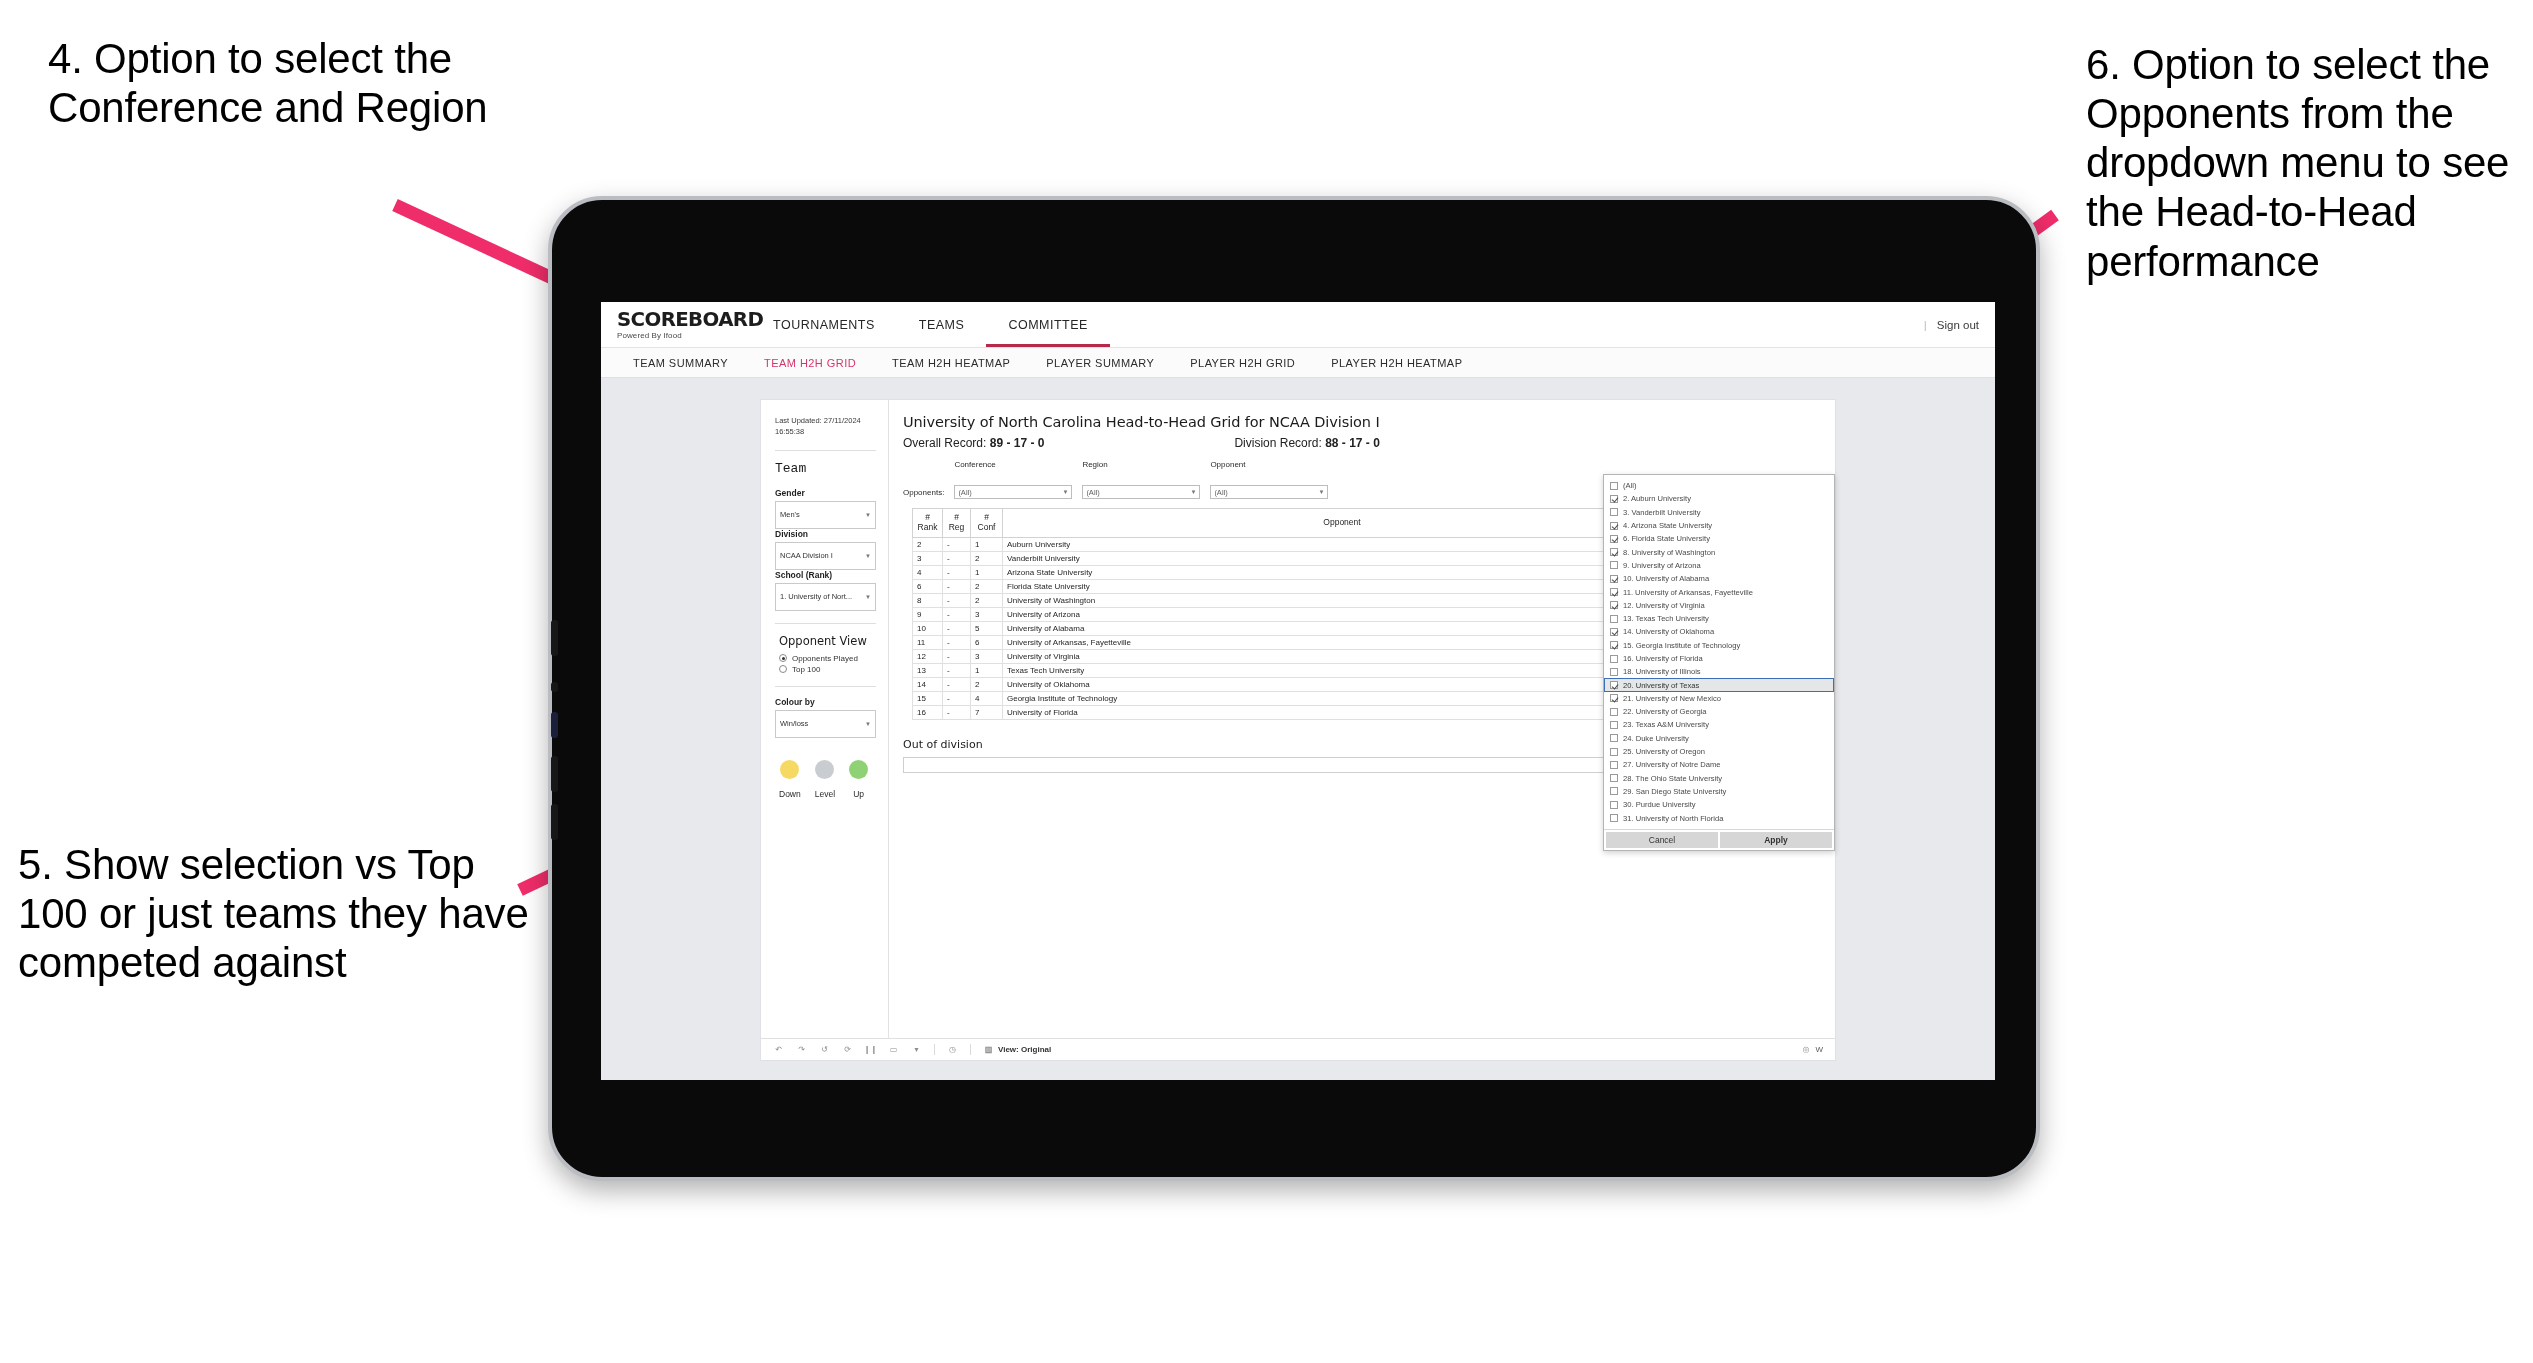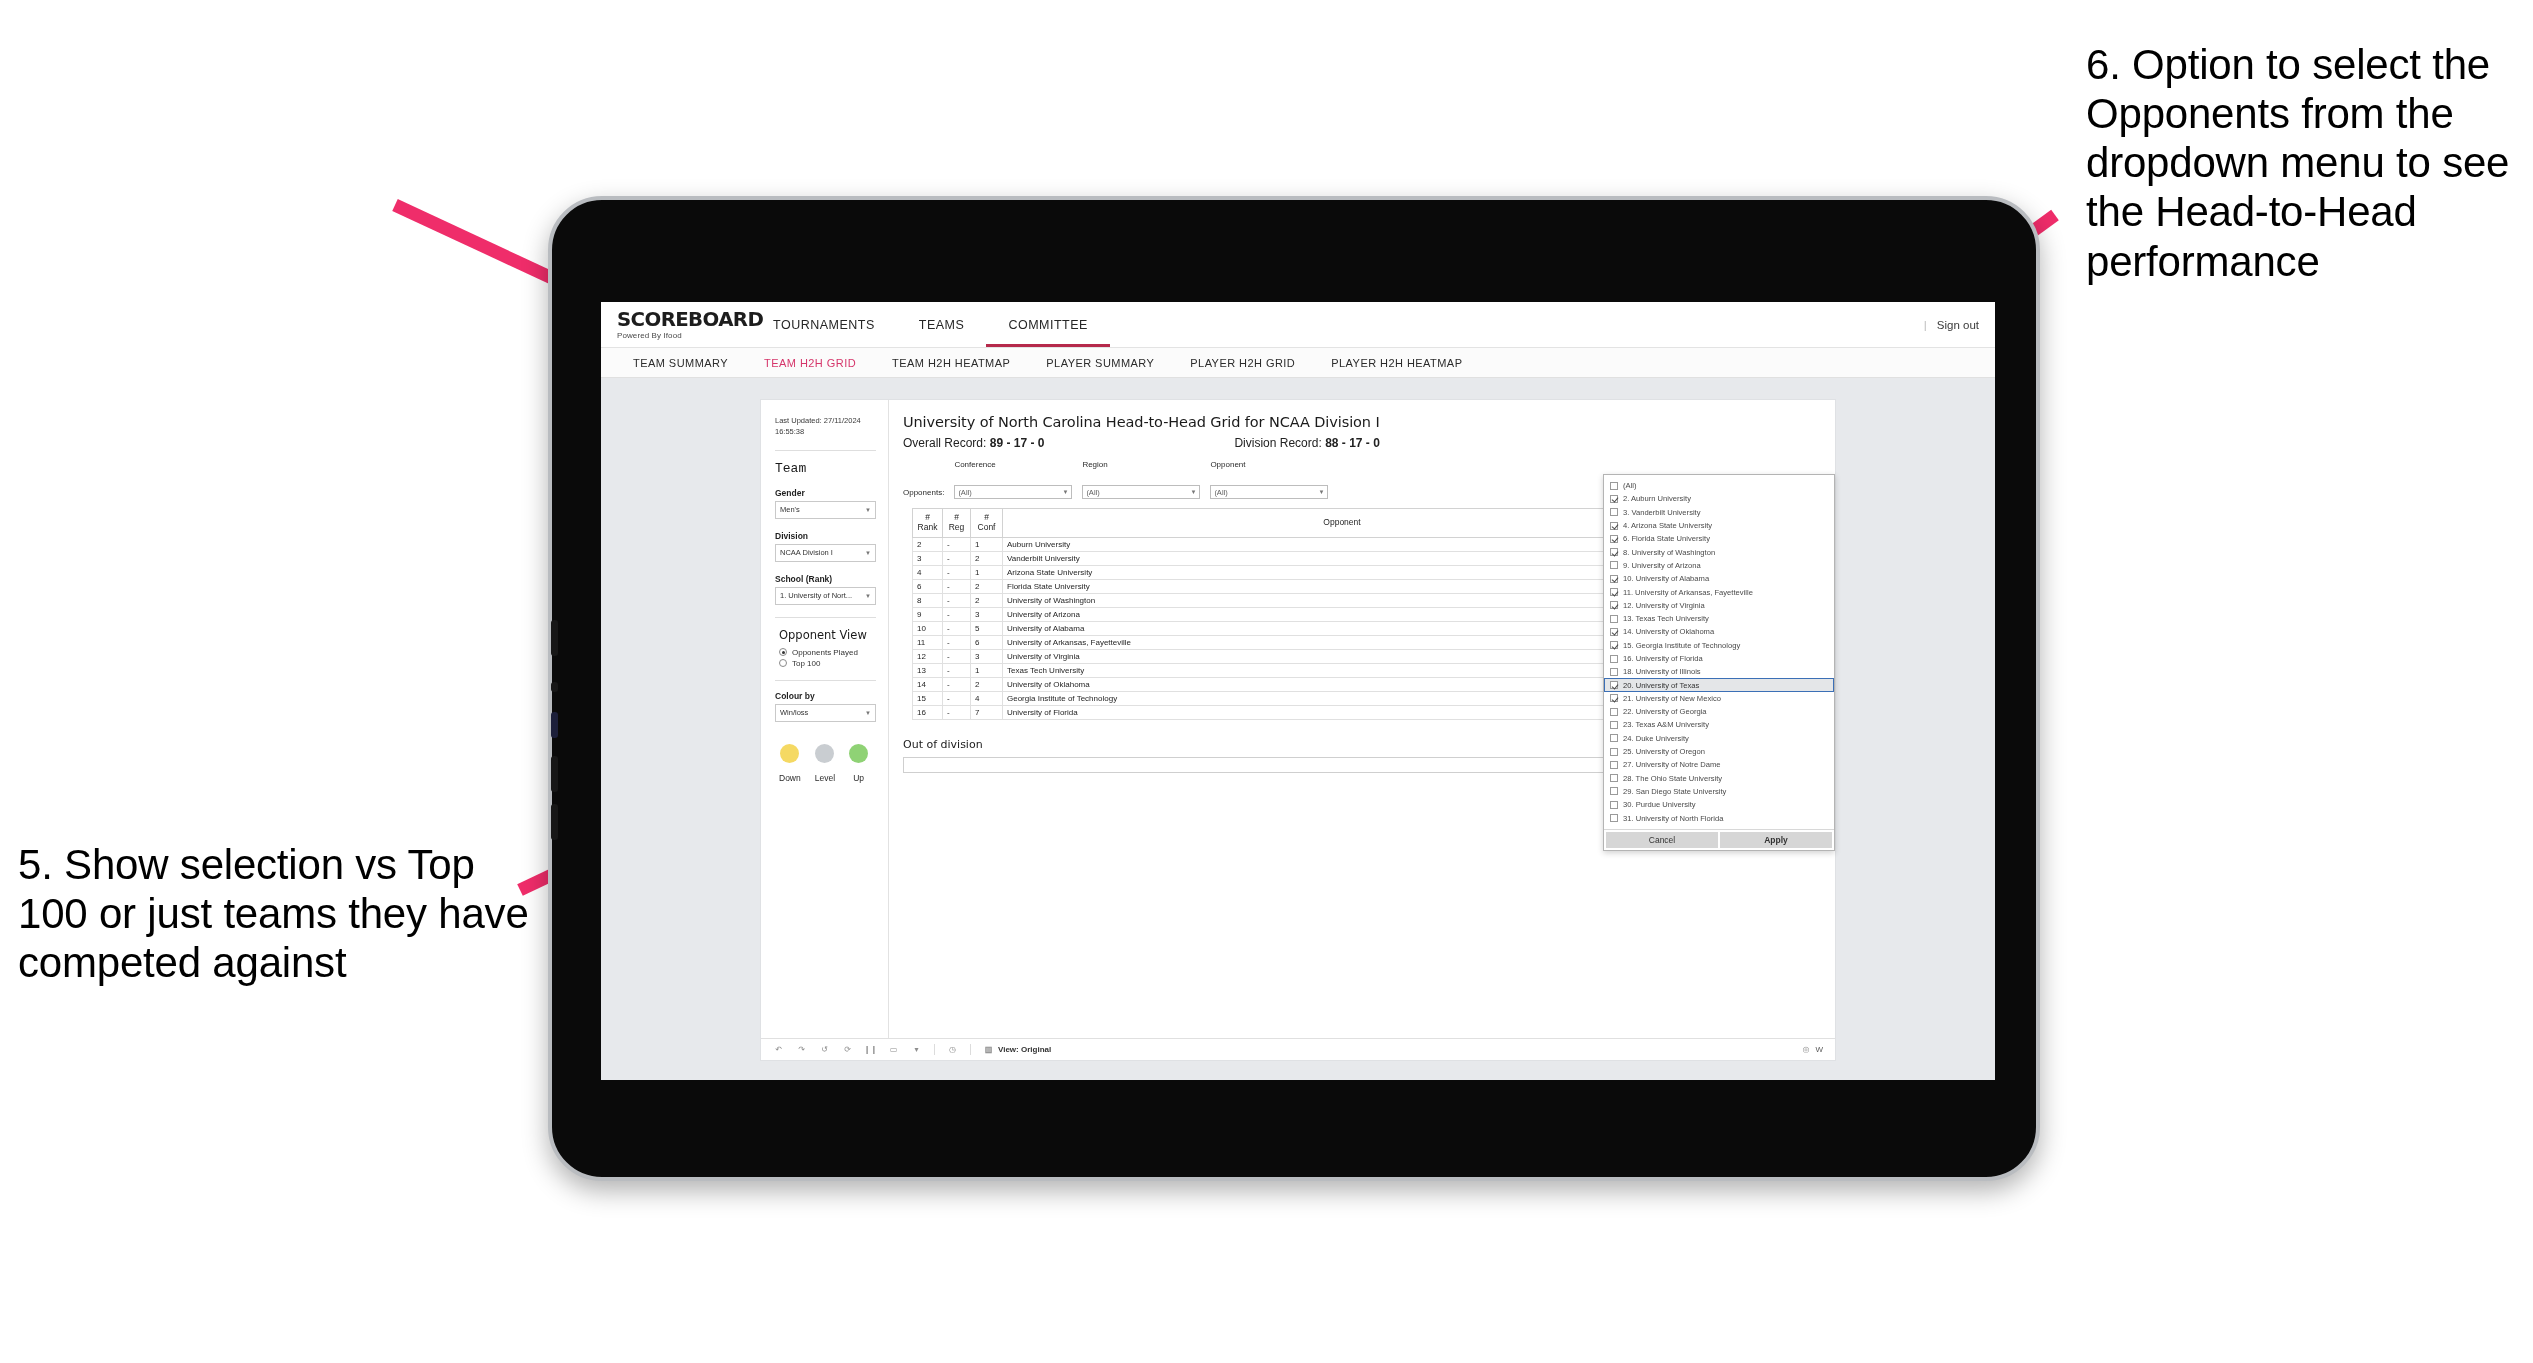--- a/index.html
+++ b/index.html
@@ -93,23 +93,23 @@
     display:flex; box-shadow: 0 0 0 1px rgba(0,0,0,.03);
   }
 
   
   #rail { width: 128px; border-right:1px solid #e2e2e2; padding: 16px 12px 0 14px; position:relative; }
   .lastupd { font-size: 7.5px; color:#3a3a3a; line-height:1.45; }
   .railsep { border-top:1px solid #dedede; margin: 12px 0 10px 0; }
   .rail-h { font-size: 13px; color:#1a1a1a; font-weight:400; margin-bottom: 12px; font-family:Liberation Mono, monospace; }
   .fld-lab { font-size: 8.5px; color:#1f1f1f; font-weight:700; margin-bottom:3px; }
   .sel {
-    height: 18px; border:1px solid #c9c9c9; background:#fff;
+    height: 28px; border:1px solid #c9c9c9; background:#fff;
     display:flex; align-items:center; justify-content:space-between;
-    padding: 0 4px; font-size: 7.5px; color:#333; margin-bottom: 12px; cursor:pointer;
+    padding: 0 4px; font-size: 7.5px; color:#333; margin-bottom: 0; cursor:pointer;
   }
   .caret { font-size: 6px; color:#777; }
   .rail-h2 { font-size: 11.5px; color:#1a1a1a; margin: 4px 0 6px 4px; font-family:"DejaVu Sans", sans-serif; }
   .radio-row { display:flex; align-items:center; gap:5px; font-size:8px; color:#333; margin: 2px 0 2px 4px; cursor:pointer; }
   .radio { width:8px; height:8px; border-radius:50%; border:1px solid #8a8a8a; background:#fff; position:relative; flex:none; }
   .radio.on::after { content:""; position:absolute; left:1.5px; top:1.5px; width:3px; height:3px; border-radius:50%; background:#333; }
   .legend { display:flex; gap:14px; margin-top: 22px; padding-left: 4px; }
   .legend .li { text-align:center; }
   .dot { width:19px; height:19px; border-radius:50%; margin: 0 auto 4px auto; }
   .li span { font-size: 8.5px; color:#2a2a2a; }
@@ -176,20 +176,21 @@
   .tico { width:11px; height:11px; color:#8e8e8e; display:flex; align-items:center; justify-content:center; cursor:pointer; }
   .tsep { width:1px; height:11px; background:#dcdcdc; }
   #view-orig { display:flex; align-items:center; gap:4px; font-weight:700; color:#333; }
   #tb-right { margin-left:auto; display:flex; align-items:center; gap:4px; }
 </style>
 </head>
 <body>
 
 <div id="stage">
 
+  <div class="annot" id="annot-4">4. Option to select the Conference and Region</div>
   <div class="annot" id="annot-5">5. Show selection vs Top 100 or just teams they have competed against</div>
   <div class="annot" id="annot-6">6. Option to select the Opponents from the dropdown menu to see the Head-to-Head performance</div>
 
   <svg class="arrow-svg" viewBox="0 0 2533 1363">
     <defs>
       <marker id="ah" markerWidth="6" markerHeight="6" refX="4.2" refY="3" orient="auto">
         <path d="M0,0 L6,3 L0,6 z" fill="#ef2d6a"></path>
       </marker>
     </defs>
     <line x1="395" y1="205" x2="1040" y2="505" stroke="#ef2d6a" stroke-width="13" marker-end="url(#ah)"></line>

